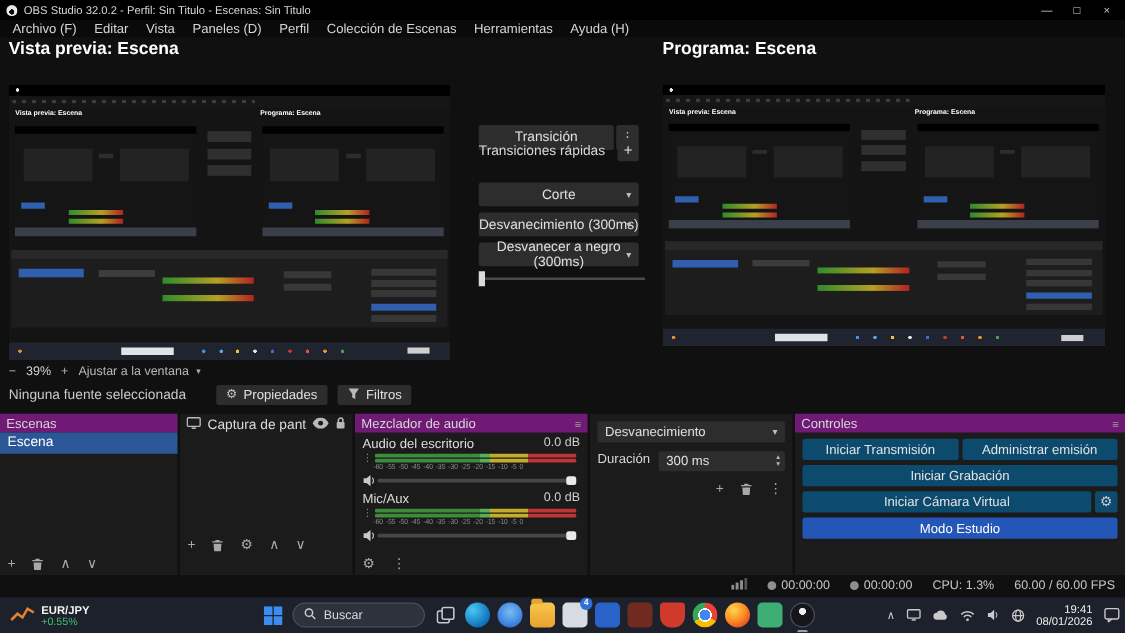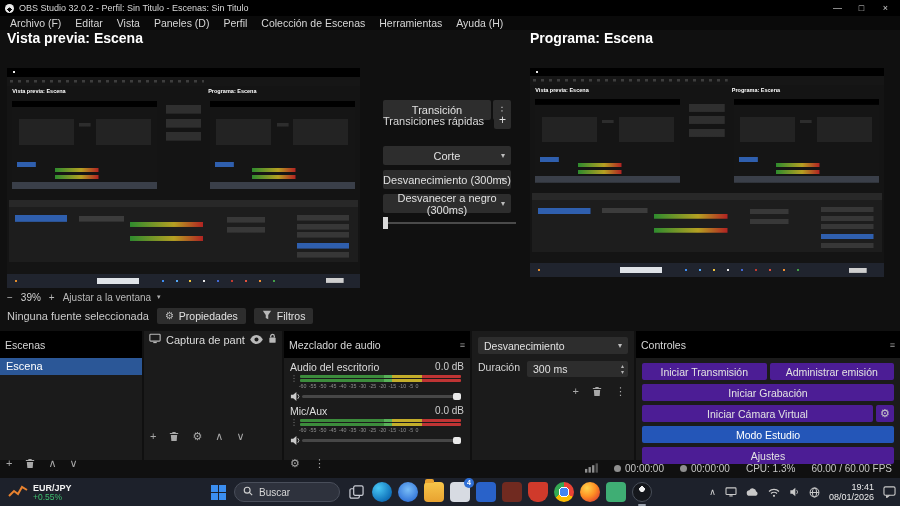--- a/index.html
+++ b/index.html
@@ -103,27 +103,27 @@
     background:
       linear-gradient(#d9d9d9,#d9d9d9) 0 50%/5px 12px no-repeat,
       linear-gradient(#4a4a4a,#4a4a4a) 0 50%/100% 2px no-repeat}
 
   
   #zoom-row{left:7px;top:290px;height:14px;display:flex;align-items:center;gap:8px;font-size:10px;color:#b8b8b8}
   #zoom-value{color:#d2d2d2}
   #fit-dd{display:flex;align-items:center;gap:6px}
   #fit-dd .chev{font-size:7px;color:#b0b0b0}
   #source-bar{left:7px;top:307px;height:18px;display:flex;align-items:center;gap:8px}
-  #no-source{font-size:11px;color:#c9c9c9;margin-right:0}
+  #no-source{font-size:11px;color:#c9c9c9;margin-right:16px}
   .sbtn{height:16px;display:flex;align-items:center;gap:5px;padding:0 8px;font-size:10.5px}
   .sbtn .ig{font-size:10px;color:#c0c0c0;line-height:10px}
 
   
   .dock{position:absolute;top:331px;height:129px;background:#1b1b1b}
-  .dock-h{height:27px;background:#000000;display:flex;align-items:center;justify-content:space-between;
+  .dock-h{height:15px;background:#701a75;display:flex;align-items:center;justify-content:space-between;
           padding:0 5px;font-size:10.5px;color:#d6d6d6}
   .dock-h .hic{font-size:9px;color:#9a9a9a}
   .dock-b{position:relative;height:114px}
   .dock-toolbar{position:absolute;left:6px;bottom:3px;display:flex;gap:13px;align-items:center}
   .tbi{color:#a8a8a8;font-size:11px;line-height:12px;display:inline-flex;align-items:center;background:none}
   #dock-scenes{left:0;width:142px}
   .scene-item{height:17px;line-height:17px;padding-left:6px;font-size:11px;color:#fff;background:var(--selection-blue,#2b5797)}
   #dock-sources{left:144px;width:138px}
   .source-item{height:17px;display:flex;align-items:center;gap:5px;padding:0 5px;font-size:11px;color:#dcdcdc}
   .source-item .grow{flex:1;white-space:nowrap;overflow:hidden}
@@ -149,21 +149,21 @@
   .tr-select{height:17px;background:#2d2d2d;border-radius:2px;display:flex;align-items:center;justify-content:space-between;
              padding:0 6px;font-size:10.5px;color:#e0e0e0}
   .tr-select .chev{font-size:8px;color:#bdbdbd}
   .tr-dur-row{margin-top:7px;display:flex;align-items:flex-start;gap:7px;font-size:10.5px;color:#d6d6d6}
   .tr-spin{flex:1;height:16px;background:#2d2d2d;border-radius:2px;position:relative;display:flex;align-items:center;
            padding:0 14px 0 6px;font-size:10.5px;color:#e0e0e0}
   .tr-arrows{position:absolute;right:4px;top:2px;display:flex;flex-direction:column;font-size:6px;line-height:6px;color:#b5b5b5}
   .tr-actions{margin-top:8px;display:flex;justify-content:flex-end;gap:13px;padding-right:2px}
   #dock-controls{left:636px;width:264px}
   #dock-controls .dock-b{padding:5px 6px;display:flex;flex-direction:column;gap:4px}
-  .cbtn{height:17px;background:#4c1d95;border-radius:2px;color:#e3e3e3;font-size:10.5px;width:100%}
+  .cbtn{height:17px;background:#0c4a6e;border-radius:2px;color:#e3e3e3;font-size:10.5px;width:100%}
   .ctl-row{display:flex;gap:3px}
   .ctl-row .cbtn{flex:1}
   .cbtn.sq{flex:0 0 18px;width:18px;padding:0;font-size:11px;color:#c9c9c9}
   .cbtn.blue{background:var(--accent-blue,#2456b8);color:#fff}
 
   
   #statusbar{left:0;top:460px;width:900px;height:17px;display:flex;align-items:center;justify-content:flex-end;
              gap:16px;padding-right:8px;font-size:10px;color:#c6c6c6}
   .timer{display:flex;align-items:center;gap:4px}
   .sdot{width:7px;height:7px;border-radius:50%;background:#8f8f8f;display:inline-block}
@@ -456,21 +456,20 @@
       <div class="ctl-row">
         <button class="cbtn">Iniciar Transmisión</button>
         <button class="cbtn">Administrar emisión</button>
       </div>
       <button class="cbtn">Iniciar Grabación</button>
       <div class="ctl-row">
         <button class="cbtn">Iniciar Cámara Virtual</button>
         <button class="cbtn sq">⚙</button>
       </div>
       <button class="cbtn blue">Modo Estudio</button>
-      <button class="cbtn">Ajustes</button>
     </div>
   </div>
 
   <div class="abs" id="statusbar">
     <span><svg width="13" height="10" viewBox="0 0 14 10" aria-hidden="true">
           <rect x="0" y="6" width="2.5" height="4" fill="#8f8f8f"></rect>
           <rect x="3.8" y="4" width="2.5" height="6" fill="#8f8f8f"></rect>
           <rect x="7.6" y="2" width="2.5" height="8" fill="#8f8f8f"></rect>
           <rect x="11.4" y="0" width="2.5" height="10" fill="#555"></rect>
         </svg></span>

